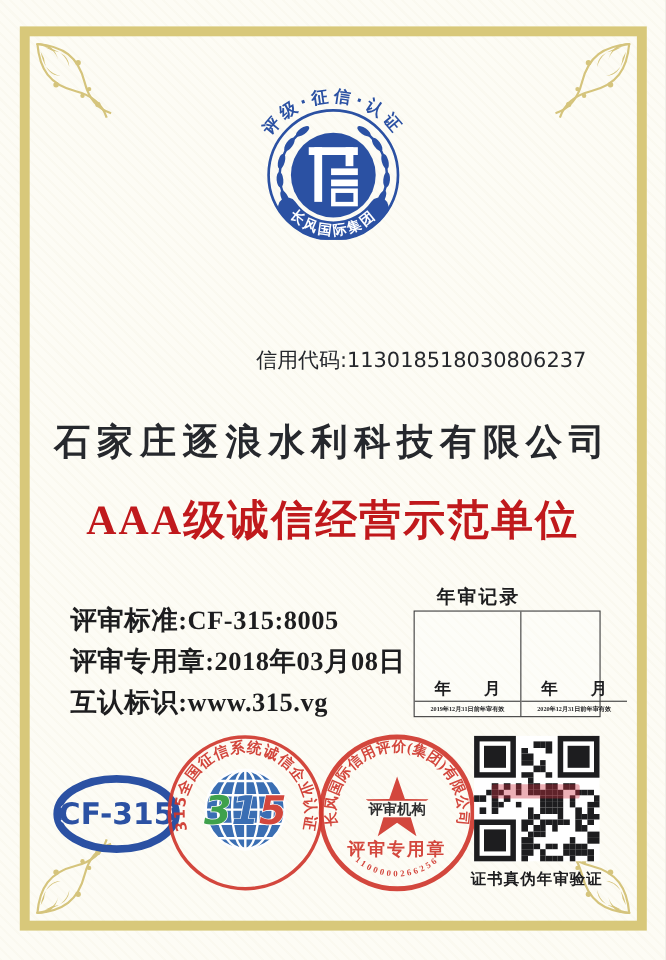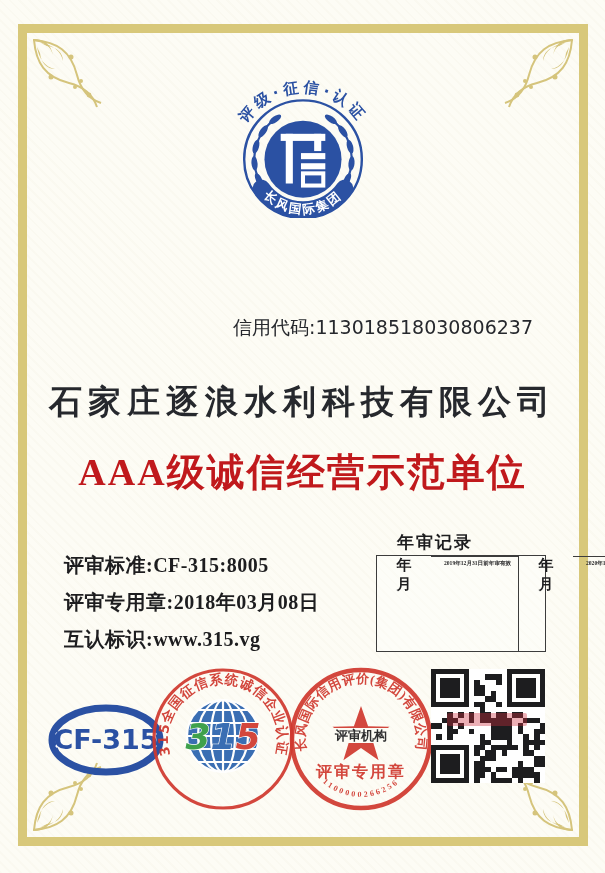--- a/index.html
+++ b/index.html
@@ -20,25 +20,25 @@
     font-family:"DejaVu Sans","Liberation Sans",sans-serif;font-weight:900;font-size:44px;
     color:#26282d;letter-spacing:2px;}
   .credit{position:absolute;right:72px;top:315px;
     font-family:"DejaVu Sans","Liberation Sans",sans-serif;font-weight:400;font-size:19px;color:#26282d;}
   .company{position:absolute;left:0;right:0;top:380px;text-align:center;
     font-family:Liberation Mono, monospace;font-weight:900;font-size:33px;
     color:#26282d;letter-spacing:6px;}
   .award{position:absolute;left:0;right:0;top:447px;text-align:center;
     font-weight:700;font-size:38px;color:#c0191c;letter-spacing:2px;}
   .details{position:absolute;left:64px;top:547px;}
-  .detail-line{font-weight:700;font-size:20px;color:#1d1d1f;line-height:37px;letter-spacing:0.5px;}
+  .detail-line{font-weight:700;font-size:24px;color:#1d1d1f;line-height:37px;letter-spacing:0.5px;}
   .ar-label{position:absolute;left:377px;top:531px;font-weight:700;font-size:17px;color:#1d1d1f;letter-spacing:2px;margin-left:20px;}
   .ar-table{position:absolute;left:376px;top:555px;width:170px;height:97px;
     border:1.5px solid #3c3c3c;display:flex;box-sizing:border-box;background:rgba(255,255,255,.3);}
-  .ar-cell{flex:1;display:flex;flex-direction:row;justify-content:flex-end;box-sizing:border-box;}
+  .ar-cell{flex:1;display:flex;flex-direction:column;justify-content:flex-end;box-sizing:border-box;}
   .ar-cell:first-child{border-right:1.5px solid #3c3c3c;}
   .ar-ym{text-align:center;font-weight:700;font-size:15px;color:#1d1d1f;margin-bottom:1px;}
   .ar-note-wrap{border-top:1.2px solid #3c3c3c;overflow:hidden;}
   .ar-note2{text-align:center;font-weight:700;font-size:8px;color:#1d1d1f;white-space:nowrap;
     transform:scale(0.70);transform-origin:center;padding:1px 0;}
   .stamp-cf315{position:absolute;left:44px;top:701px;width:124px;height:78px;}
   .cf315-label{position:absolute;left:44px;top:772px;width:124px;text-align:center;
     font-weight:700;font-size:17px;color:#1d1d1f;letter-spacing:4px;}
   .stamp-globe{position:absolute;left:148px;top:664px;width:150px;height:150px;opacity:.92;}
   .stamp-star{position:absolute;left:286px;top:664px;width:150px;height:150px;opacity:.92;}
@@ -684,13 +684,14 @@
         <div></div>
         <div></div>
         <div class="qm"></div>
         <div></div>
       </div>
     <div class="qf qf-tl"></div>
     <div class="qf qf-tr"></div>
     <div class="qf qf-bl"></div>
     <div class="qr-overlay"></div>
   </div>
+  <div class="qr-caption">证书真伪年审验证</div>
 </div>
 
 </body></html>

